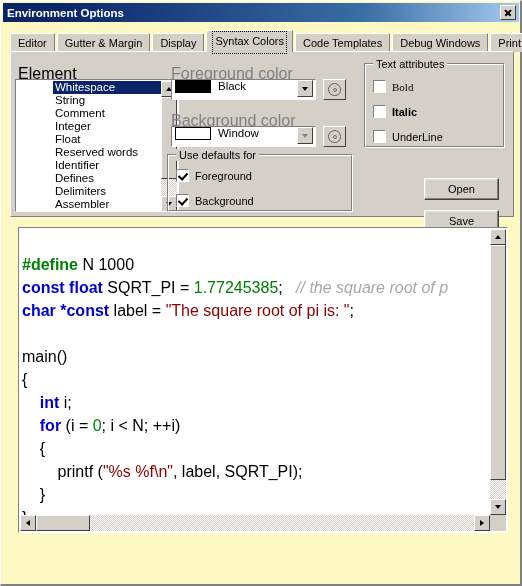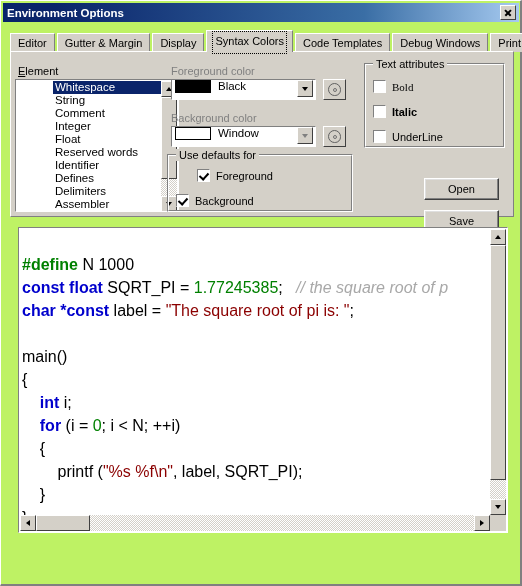--- a/index.html
+++ b/index.html
@@ -9,21 +9,21 @@
   body {
     width: 522px; height: 586px;
     font-family: "Liberation Sans", sans-serif;
     font-size: 11px;
     overflow: hidden;
   }
 
   .window {
     position: absolute; left: 0; top: 0;
     width: 522px; height: 586px;
-    background: #bef264;
+    background: #fef9c3;
     box-sizing: border-box;
     border: 2px solid #d4d0c8;
     border-top: 1px solid #ffffff;
     border-left: 1px solid #ffffff;
     border-right: 2px solid #808080;
     border-bottom: 2px solid #808080;
   }
 
   
   .titlebar {
@@ -108,21 +108,21 @@
     background: #d4d0c8;
     border-top: 1px solid #ffffff;
     border-left: 1px solid #ffffff;
     border-right: 1px solid #808080;
     border-bottom: 1px solid #808080;
     box-sizing: border-box;
   }
 
   .lbl {
     position: absolute;
-    font-size: 11px;
+    font-size: 16px;
     color: #000;
     white-space: nowrap;
   }
   .lbl.disabled { color: #808080; }
   .lbl .u { text-decoration: underline; }
 
   
   .listbox {
     position: absolute; left: 14px; top: 78px;
     width: 164px; height: 133px;
@@ -491,21 +491,21 @@
       </div>
   </div>
   <div class="palette-btn" style="left:322px; top:125px;">
     <span class="palette-glyph"></span>
   </div>
 
   <div class="groupbox" style="left:166px; top:153px; width:186px; height:58px;">
     <div class="gb-inner"></div>
     <div class="gb-title">Use defaults for</div>
   </div>
-  <div class="checkrow" style="left:175px; top:168px;margin-left:21px;">
+  <div class="checkrow" style="left:175px; top:168px;">
     <span class="checkbox checked"></span>
     <span class="check-label">Foreground</span>
   </div>
   <div class="checkrow" style="left:175px; top:193px;">
     <span class="checkbox checked"></span>
     <span class="check-label">Background</span>
   </div>
 
   <div class="groupbox" style="left:363px; top:62px; width:141px; height:85px;">
     <div class="gb-inner"></div>

